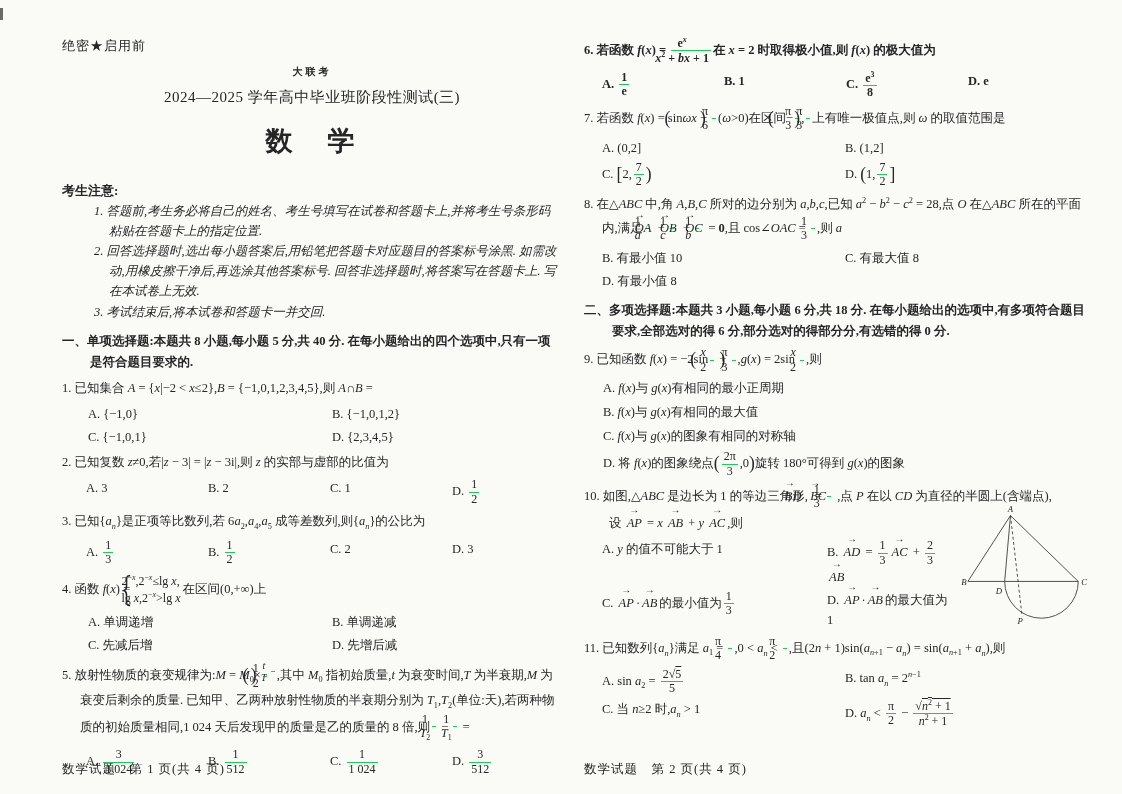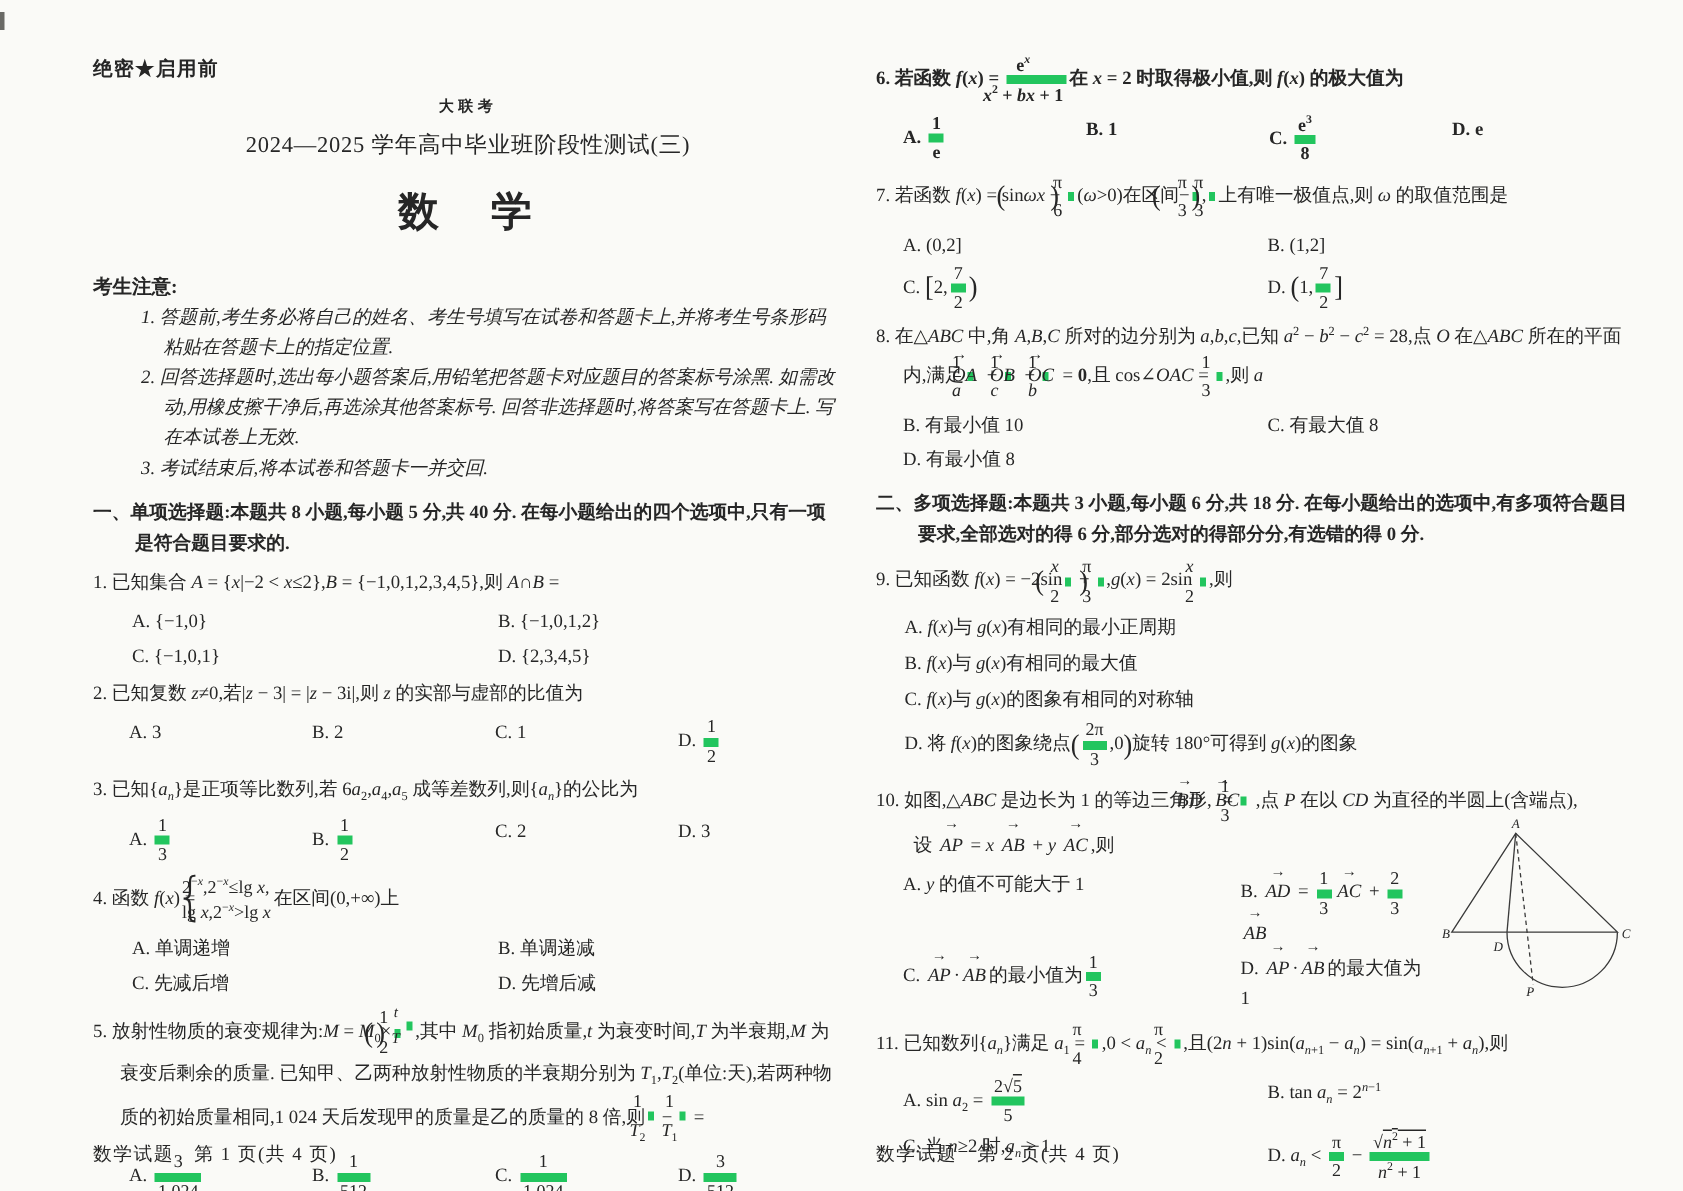--- a/index.html
+++ b/index.html
@@ -8,21 +8,21 @@
     background:#fafaf7;
     font-family:"Liberation Serif","DejaVu Serif",serif;
     color:#262626; font-size:12.5px; line-height:1.55; overflow:hidden;
   }
   .sheet { position:relative; width:1122px; height:794px;
     background:linear-gradient(90deg,#ececе9 0,#f6f6f3 4px,#fafaf7 10px); }
   .speck { position:absolute; left:0; top:8px; width:3px; height:12px; background:#6a6a66; }
   .col { position:absolute; top:36px; }
   .col-left { left:62px; width:500px; }
   .col-right { left:584px; width:508px; }
-  .secret { font-weight:bold; font-size:13px; letter-spacing:1px; }
+  .secret { font-weight:normal; font-size:13px; letter-spacing:1px; }
   .brand { text-align:center; font-size:10px; font-weight:bold; letter-spacing:3px; margin-top:8px; }
   .extitle { text-align:center; font-size:15px; margin-top:6px; letter-spacing:0.5px; }
   .subject { text-align:center; font-size:27px; font-weight:bold; letter-spacing:4px; margin-top:12px; }
   .ntitle { font-weight:bold; font-size:13px; margin-top:18px; }
   .notice { font-style:italic; padding-left:47px; text-indent:-15px; margin-top:1px; line-height:1.58; }
   .sech { font-weight:bold; margin-top:9px; padding-left:28px; text-indent:-28px; line-height:1.66; }
   .q { margin-top:5px; }
   .stem { padding-left:18px; text-indent:-18px; line-height:1.7; }
   .pl24 .stem { padding-left:25px; text-indent:-25px; }
   .opts { display:grid; margin-top:2px; line-height:1.6; }
@@ -31,21 +31,21 @@
   .opts2r { padding-left:18px; grid-template-columns:243px 1fr; }
   .opts4 { padding-left:24px; grid-template-columns:122px 122px 122px 1fr; }
   .opts1 { display:block; }
   .opts1 > span { display:block; padding-left:19px; margin-top:4px; }
   .footer { position:absolute; left:0; right:0; top:724px; text-align:left; font-size:12.5px; letter-spacing:1px; }
   
   i { font-style:italic; }
   sub, sup { font-size:0.66em; }
   .fr { display:inline-block; vertical-align:middle; text-align:center; line-height:1.12; margin:0 2px; }
   .fr > span { display:block; padding:0 2px; font-size:12px; }
-  .fr > span:first-child { border-bottom:6px solid #22c55e; }
+  .fr > span:first-child { border-bottom:1px solid #22c55e; }
   sup .fr > span { font-size:10px; }
   .vec { display:inline-block; position:relative; margin:0 2px; }
   .vec::after { content:"→"; position:absolute; left:50%; top:-0.78em; transform:translateX(-50%); font-size:10px; line-height:1; font-style:normal; }
   .lp,.rp { display:inline-block; font-size:1.4em; vertical-align:middle; line-height:1; transform:scaleY(1.08); font-weight:300; }
   .rt { text-decoration:overline; }
   .cases { display:inline-flex; align-items:center; vertical-align:middle; margin:0 2px; }
   .cases .br { font-size:30px; line-height:1; margin-right:3px; font-family:"DejaVu Sans",sans-serif; font-weight:300; transform:scaleY(1.15); }
   .cases .rows span { display:block; line-height:1.4; font-size:12px; }
   .q10body { position:relative; padding-right:142px; min-height:112px; margin-top:2px; }
   .stem2 { padding-left:25px; line-height:1.7; }

